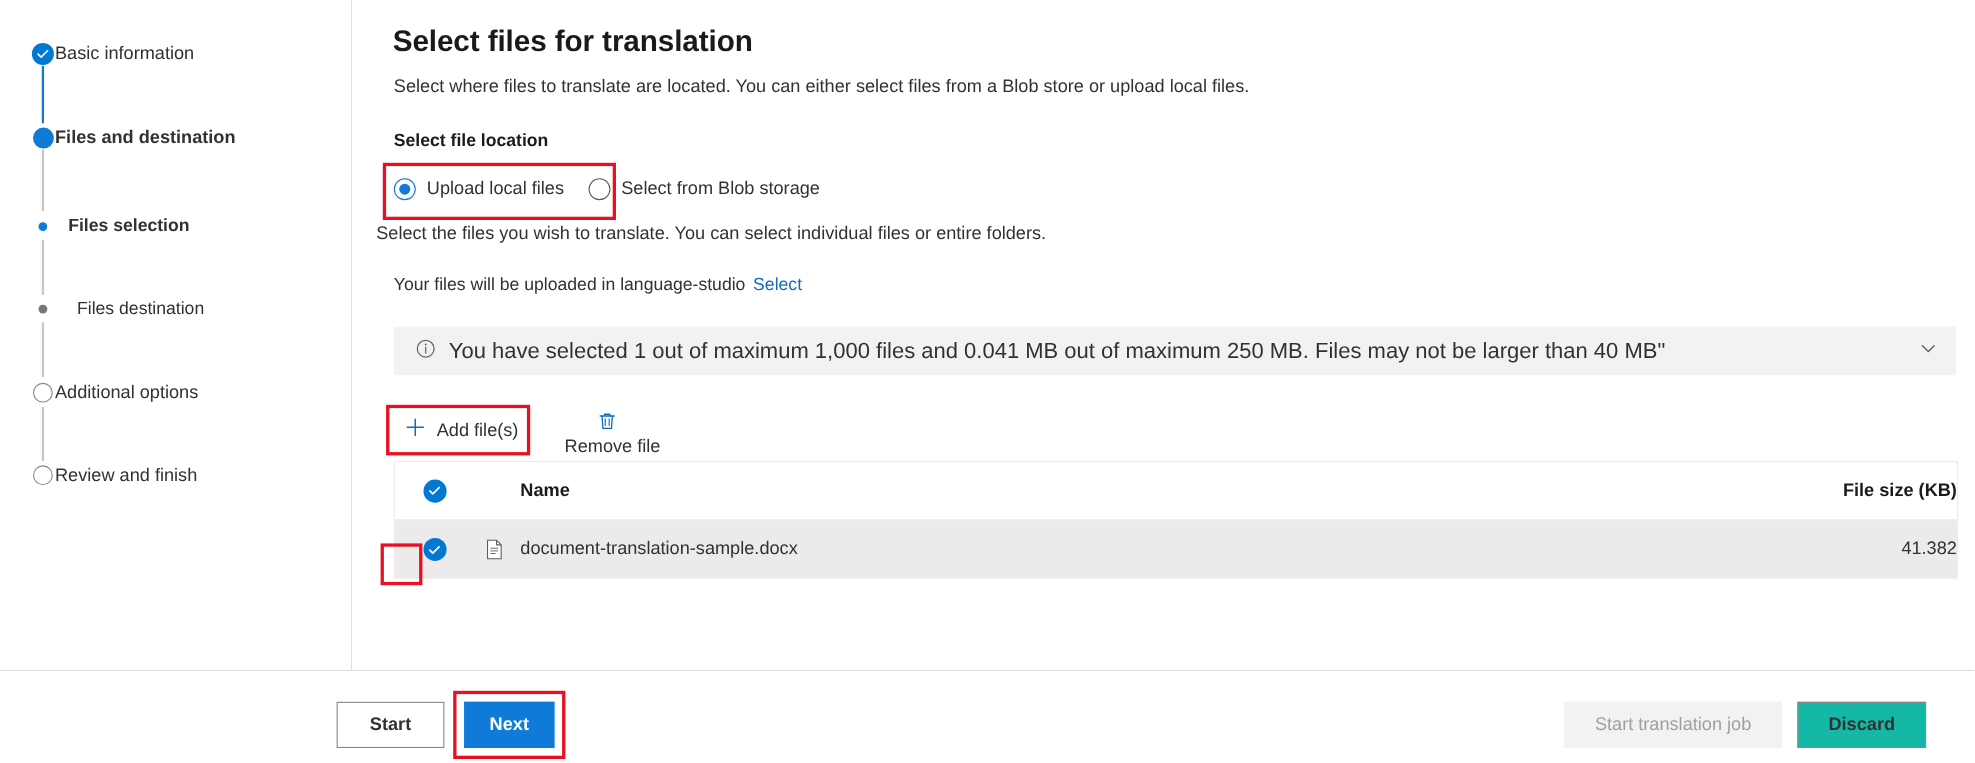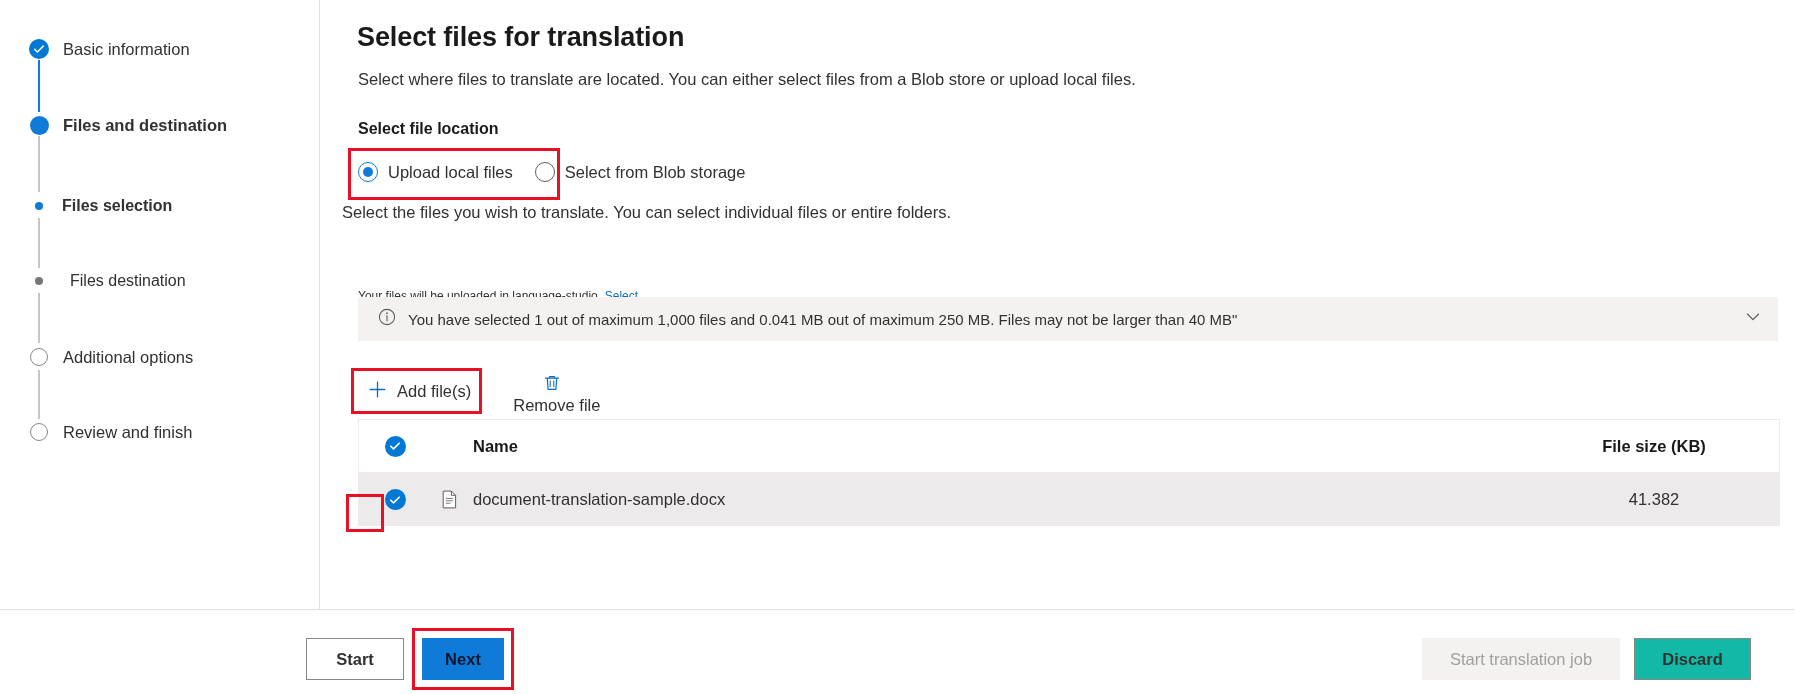--- a/index.html
+++ b/index.html
@@ -65,21 +65,21 @@
     border-radius: 50%;
     background: #797775;
   }
   .marker-empty {
     width: 18px; height: 18px;
     border-radius: 50%;
     border: 1.4px solid #8a8886;
     box-sizing: border-box;
   }
   .step-label {
-    margin-left: 13px;
+    margin-left: 0;
     font-size: 16.5px;
     color: #323130;
     white-space: nowrap;
     line-height: 1;
   }
   .step-label.bold { font-weight: bold; }
   .step-label.sub { font-size: 16px; }
 
   .connector {
     position: absolute;
@@ -128,21 +128,21 @@
   
   #radio-group {
     position: absolute;
     left: 38px;
     top: 162px;
     display: flex;
     align-items: center;
   }
   .radio-opt {
     display: flex;
-    align-items: center;
+    align-items: flex-start;
     margin-right: 22px;
     cursor: pointer;
   }
   .radio-circle {
     width: 20px; height: 20px;
     border-radius: 50%;
     border: 1.6px solid #605e5c;
     box-sizing: border-box;
     display: flex; align-items: center; justify-content: center;
     flex: 0 0 20px;
@@ -176,25 +176,24 @@
     left: 22px;
     top: 203px;
     font-size: 16.5px;
     color: #323130;
   }
 
   #upload-location-line {
     position: absolute;
     left: 38px;
     top: 251px;
-    font-size: 12px;
-    color: #323130;
-    display: flex;
-    align-items: center;
-    margin-top: 38px;
+    font-size: 16px;
+    color: #323130;
+    display: flex;
+    align-items: center;
   }
   #change-link {
     margin-left: 7px;
     color: #0f6cbd;
     cursor: pointer;
   }
 
   
   #info-banner {
     position: absolute;
@@ -204,21 +203,21 @@
     height: 44px;
     background: #f3f2f1;
     display: flex;
     align-items: center;
     box-sizing: border-box;
     padding: 0 16px 0 20px;
   }
   #info-icon { flex: 0 0 18px; display:block; }
   #info-banner-text {
     margin-left: 12px;
-    font-size: 15px;
+    font-size: 20px;
     color: #323130;
     flex: 1 1 auto;
     white-space: nowrap;
   }
   #banner-chevron { flex: 0 0 18px; display:block; cursor:pointer; }
 
   
   #command-bar {
     position: absolute;
     left: 38px;
@@ -294,21 +293,21 @@
   }
   .table-row.header .cell-name {
     font-weight: bold;
     color: #1b1a19;
     padding-left: 42px;
   }
   .cell-size {
     flex: 0 0 250px;
     font-size: 16.5px;
     color: #323130;
-    text-align: center;
+    text-align: right;
   }
   .table-row.header .cell-size {
     font-weight: bold;
     color: #1b1a19;
   }
   .check-circle {
     width: 21px; height: 21px;
     border-radius: 50%;
     background: #0078d4;
     display: flex; align-items: center; justify-content: center;
@@ -356,21 +355,21 @@
     left: 306px; top: 638px; width: 98px;
     background: #ffffff;
     border: 1px solid #8a8886;
     color: #323130;
     font-weight: bold;
   }
   #btn-next {
     left: 422px; top: 638px; width: 82px;
     background: #0f7ad8;
     border: 1px solid #0f7ad8;
-    color: #0f172a;
+    color: #ffffff;
     font-weight: bold;
   }
   #hl-next {
     position: absolute;
     left: 412px;
     top: 628px;
     width: 102px;
     height: 62px;
     border: 3px solid #e81123;
     box-sizing: border-box;

